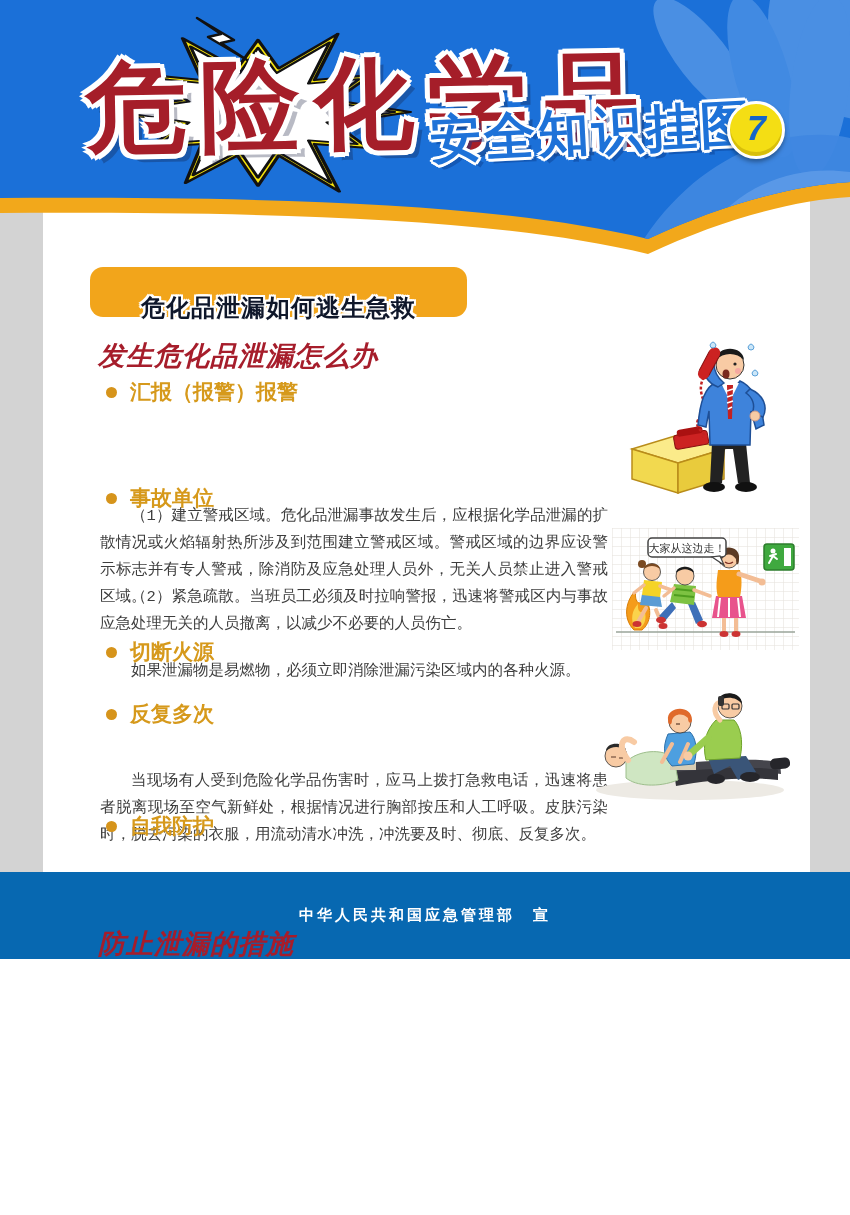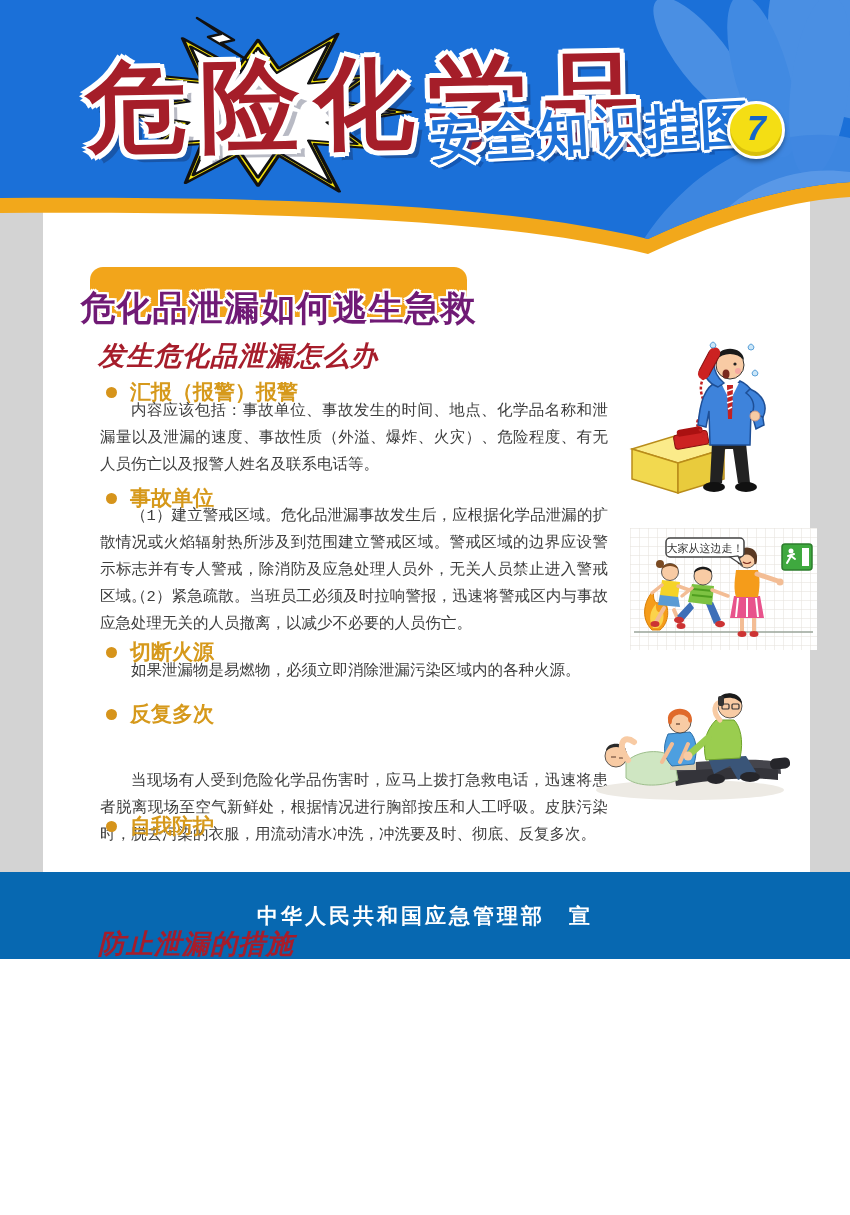--- a/index.html
+++ b/index.html
@@ -9,21 +9,21 @@
     font-family:Liberation Mono, monospace;
   }
   .page{
     position:absolute;left:43px;top:150px;width:767px;bottom:87px;
     background:#ffffff;z-index:1;
   }
   .footer-band{
     position:absolute;left:0;right:0;bottom:0;height:87px;background:#0768B1;
     z-index:2;display:flex;align-items:center;justify-content:center;
   }
-  .footer-text{color:#fff;font-size:21px;font-weight:bold;letter-spacing:3px;}
+  .footer-text{color:#fff;font-size:15px;font-weight:bold;letter-spacing:3px;}
   .header{position:absolute;left:0;top:0;width:850px;height:270px;z-index:4;}
   .header svg{position:absolute;left:0;top:0;}
   .title-main{
     position:absolute;left:86px;top:60px;z-index:5;
     font-size:100px;font-weight:bold;line-height:1.04;color:#A51E29;letter-spacing:14px;
     transform:rotate(-1deg);white-space:nowrap;
     text-shadow:
       -5px 0 0 #fff,5px 0 0 #fff,0 -5px 0 #fff,0 5px 0 #fff,
       -4px -4px 0 #fff,4px -4px 0 #fff,-4px 4px 0 #fff,4px 4px 0 #fff,
       8px 8px 0 rgba(20,25,60,0.30);
@@ -44,21 +44,21 @@
     box-shadow:0 3px 4px rgba(0,0,0,0.35), inset 0 -4px 0 rgba(180,150,0,0.45);
     color:#1565C8;font-size:36px;font-weight:bold;font-style:italic;
   }
   .content{position:absolute;left:0;top:0;width:850px;height:1215px;z-index:3;}
   .banner{
     position:absolute;left:90px;top:267px;width:377px;height:50px;
     background:#F2A51B;border-radius:13px;
     display:flex;align-items:center;justify-content:center;
   }
   .banner-text{
-    font-size:35px;font-weight:bold;color:#701a75;letter-spacing:1px;white-space:nowrap;
+    font-size:24px;font-weight:bold;color:#0f172a;letter-spacing:1px;white-space:nowrap;
     text-shadow:
       -2px 0 0 #fff,2px 0 0 #fff,0 -2px 0 #fff,0 2px 0 #fff,
       -2px -2px 0 #fff,2px -2px 0 #fff,-2px 2px 0 #fff,2px 2px 0 #fff;
     margin-top: 32px;
   }
   .h-red{
     position:absolute;left:98px;
     font-size:27px;font-weight:bold;font-style:italic;color:#A61D2B;letter-spacing:1px;
     white-space:nowrap;
   }
@@ -125,21 +125,20 @@
     <div class="banner">
       <span class="banner-text">危化品泄漏如何逃生急救</span>
     </div>
 
     <div class="h-red" style="top:338px;">发生危化品泄漏怎么办</div>
 
     <div class="item-title" style="top:378px;">
       <span class="dot"></span>
       <span>汇报（报警）报警</span>
     </div>
-    <p class="para" style="top:398px;">内容应该包括：事故单位、事故发生的时间、地点、化学品名称和泄漏量以及泄漏的速度、事故性质（外溢、爆炸、火灾）、危险程度、有无人员伤亡以及报警人姓名及联系电话等。</p>
 
     <div class="item-title" style="top:484px;">
       <span class="dot"></span>
       <span>事故单位</span>
     </div>
     <p class="para" style="top:503px;">（1）建立警戒区域。危化品泄漏事故发生后，应根据化学品泄漏的扩散情况或火焰辐射热所涉及到范围建立警戒区域。警戒区域的边界应设警示标志并有专人警戒，除消防及应急处理人员外，无关人员禁止进入警戒区域。</p>
     <p class="para" style="top:584px;">（2）紧急疏散。当班员工必须及时拉响警报，迅速将警戒区内与事故应急处理无关的人员撤离，以减少不必要的人员伤亡。</p>
 
     <div class="item-title" style="top:638px;">
       <span class="dot"></span>
@@ -206,21 +205,21 @@
 
           <g fill="#CBE6F8" stroke="#5AA0D8" stroke-width="1">
             <path d="M92,12 q3,-6 6,0 a3,3 0 1,1 -6,0 Z"></path>
             <path d="M130,14 q3,-6 6,0 a3,3 0 1,1 -6,0 Z"></path>
             <path d="M134,40 q3,-6 6,0 a3,3 0 1,1 -6,0 Z"></path>
           </g>
         </g>
       </svg>
     </div>
 
-    <div class="ill" style="left:598px;top:528px;padding-left:32px;">
+    <div class="ill" style="left:580px;top:528px;padding-left:32px;">
       <svg width="187" height="122" viewBox="0 0 187 122">
         <defs>
           <pattern id="grid2" width="9" height="9" patternUnits="userSpaceOnUse">
             <path d="M9 0H0V9" fill="none" stroke="#E4E0DA" stroke-width="1"></path>
           </pattern>
         </defs>
         <rect width="187" height="122" fill="#ffffff"></rect>
         <rect width="187" height="122" fill="url(#grid2)"></rect>
         <line x1="4" y1="104" x2="183" y2="104" stroke="#9AA59A" stroke-width="1.5"></line>
 

